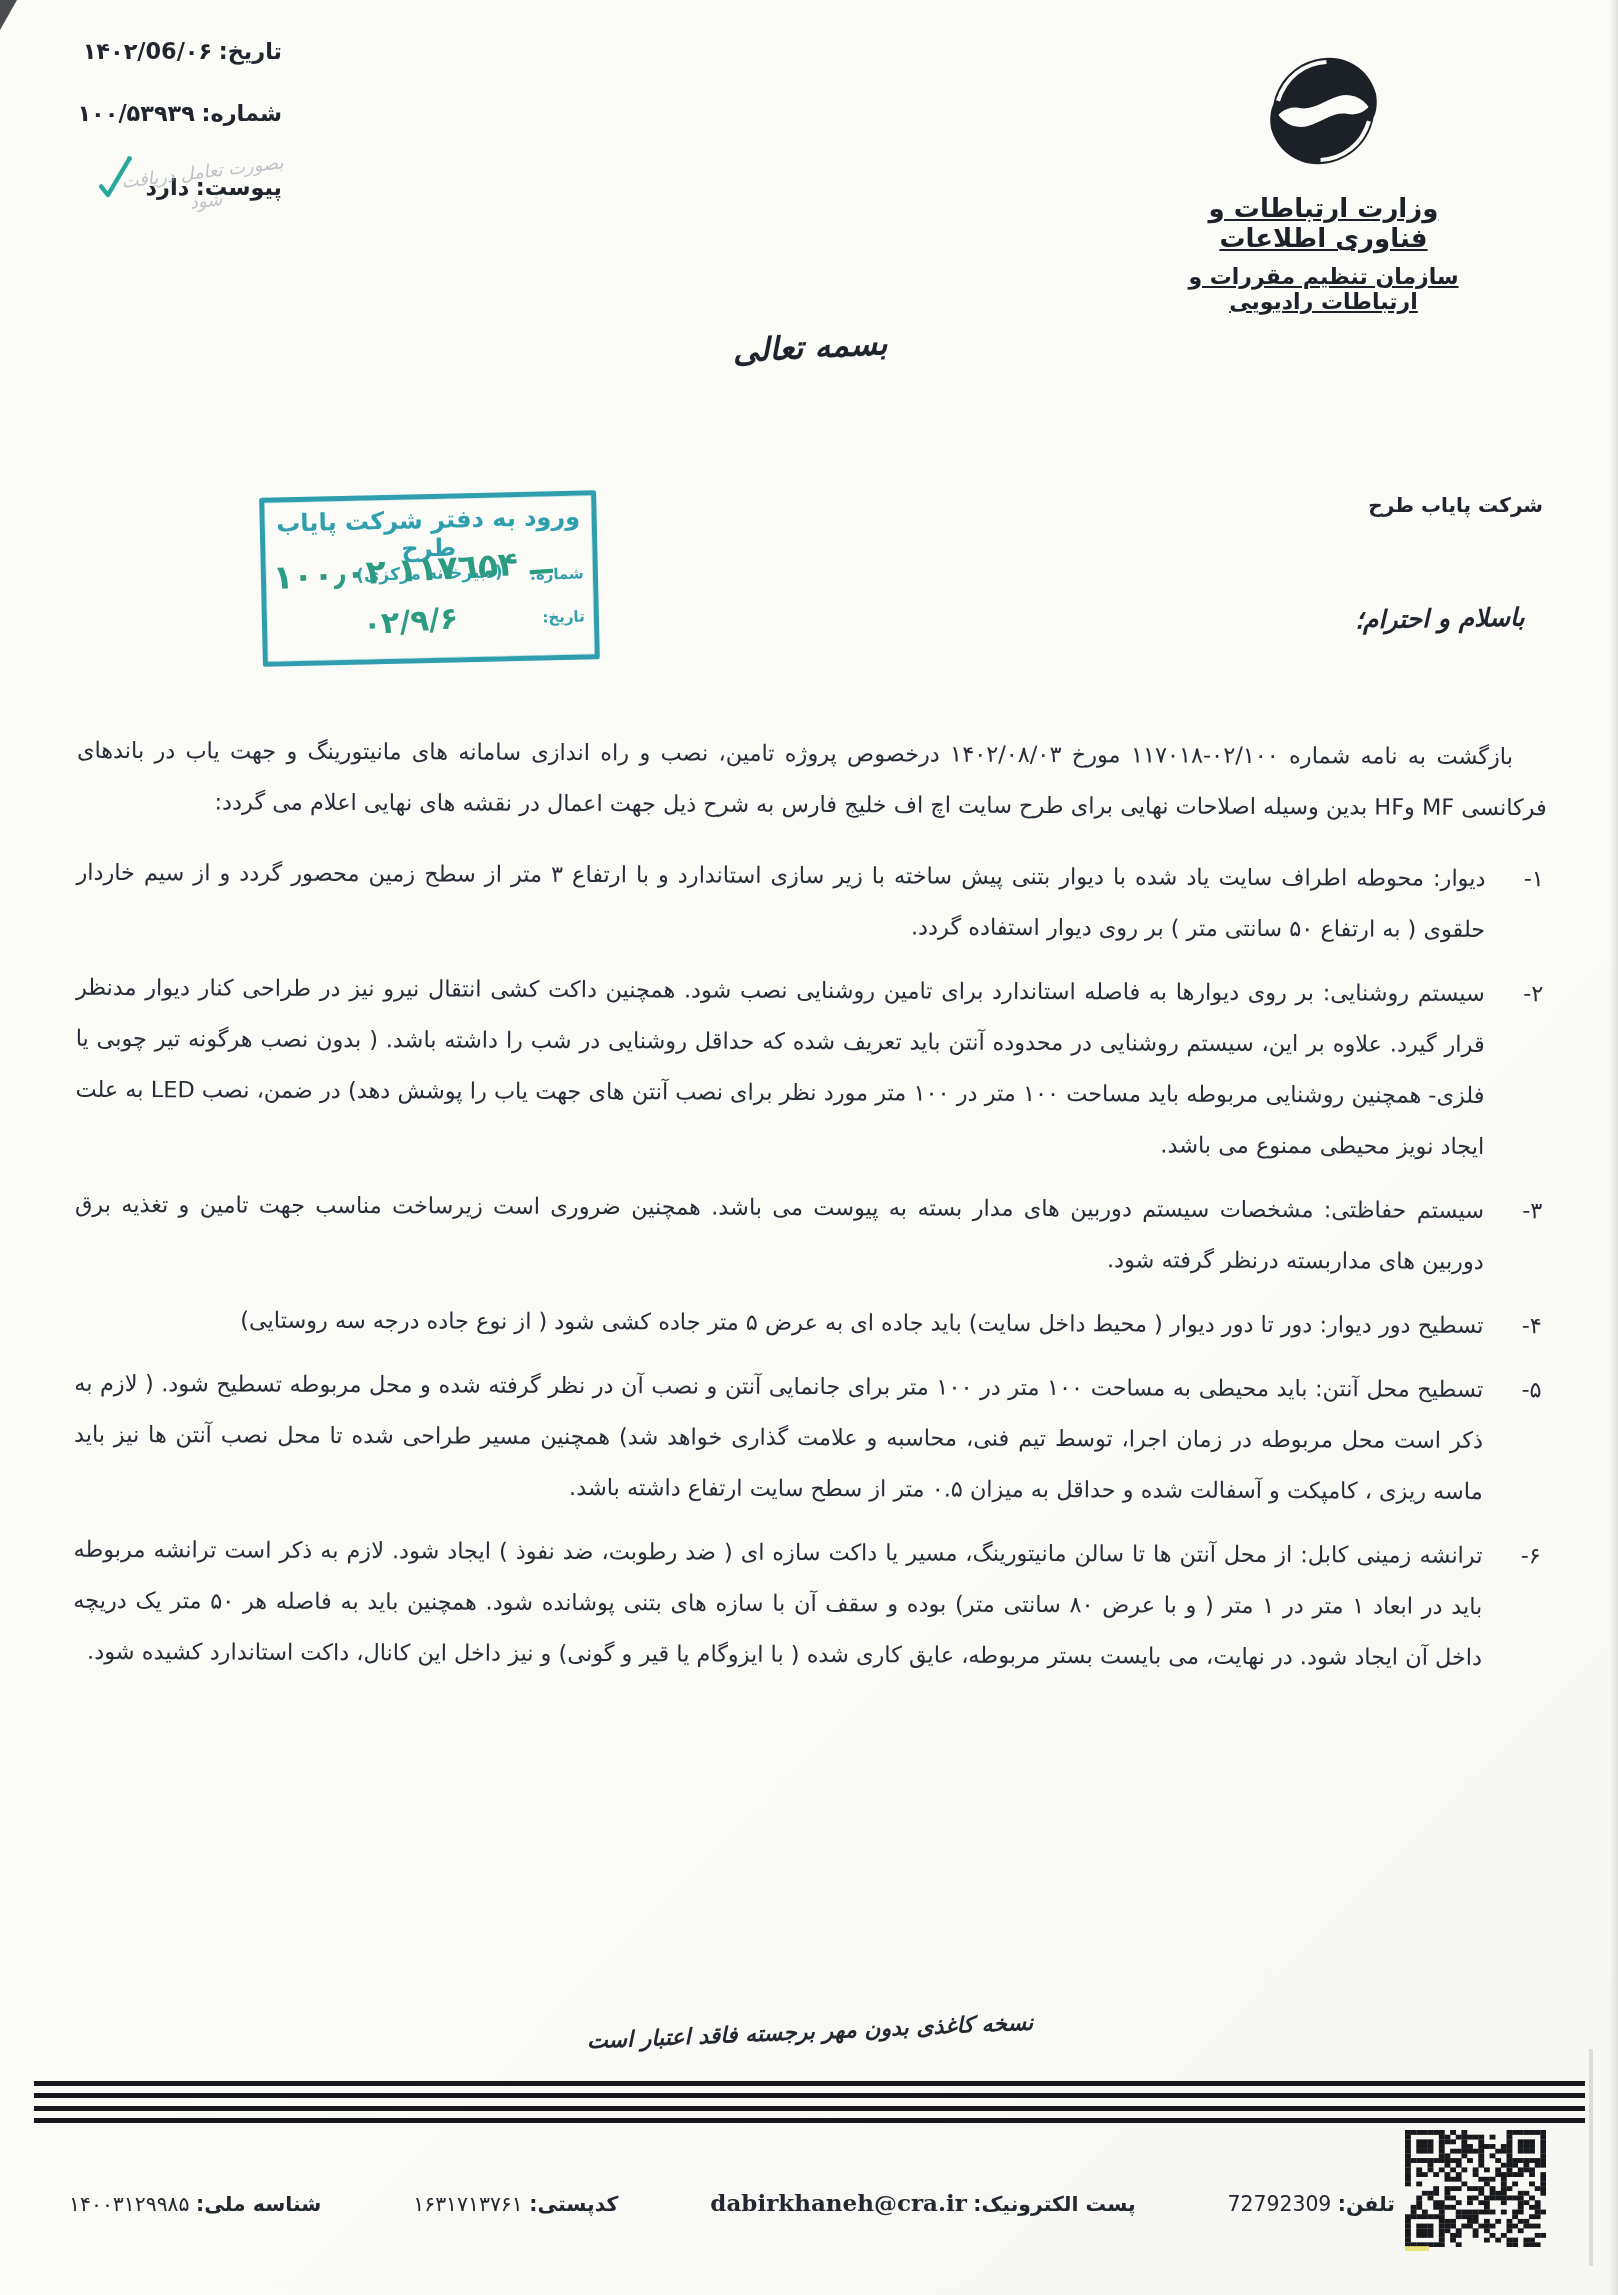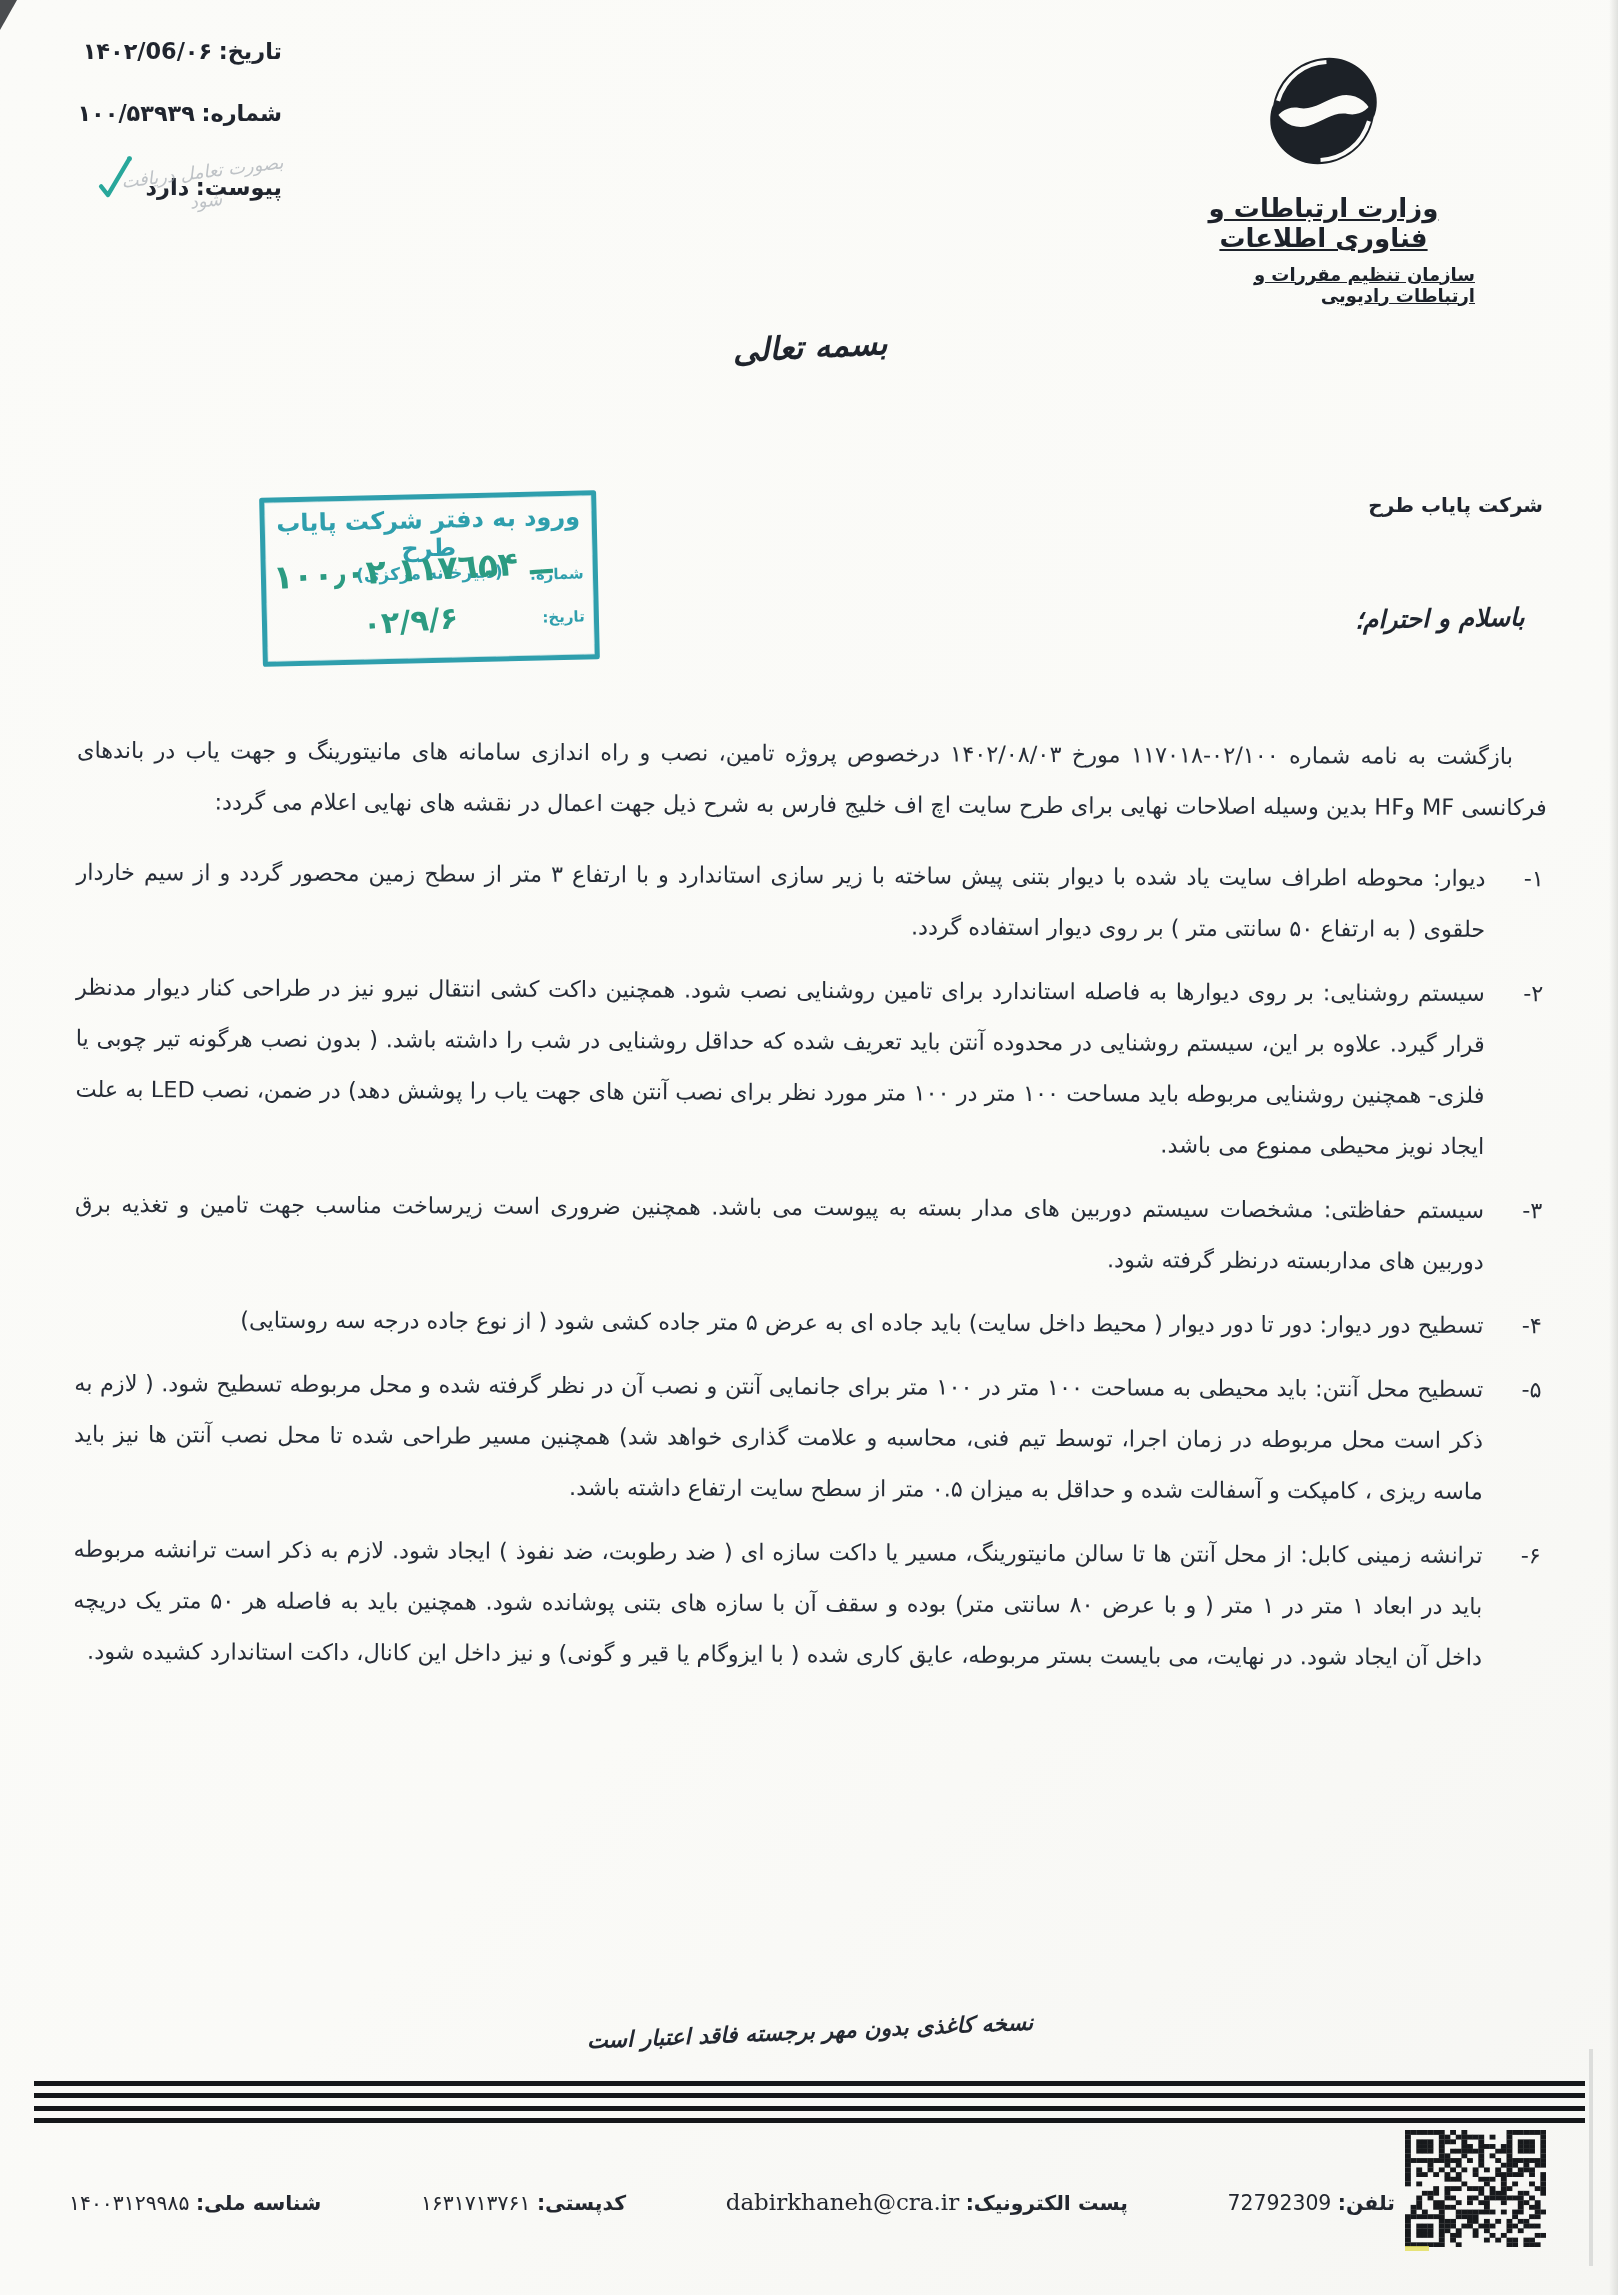--- a/index.html
+++ b/index.html
@@ -19,21 +19,21 @@
   .hdr-meta .row{white-space:nowrap;display:flex;justify-content:flex-start;direction:rtl;align-items:center;gap:6.6px;}
   .hdr-meta .num{direction:ltr;unicode-bidi:isolate;}
   .check{width:37px;height:50px;margin-right:4px;flex:0 0 auto;transform:translateY(-8px);}
   .hand-note{position:absolute;top:157px;left:105px;width:198px;color:#99a0a8;opacity:.62;
     font-size:18px;font-style:italic;transform:rotate(-7deg);direction:rtl;text-align:center;line-height:29px;}
 
   
   .org{position:absolute;top:49px;right:144px;width:303px;text-align:center;color:#1d222a;text-decoration:underline;}
   .org svg{display:block;margin:0 auto;}
   .org .ministry{font-size:26px;font-weight:700;margin-top:20px;letter-spacing:0;}
-  .org .sub{font-size:18px;font-weight:700;margin-top:10.5px;text-align:right;}
+  .org .sub{font-size:22px;font-weight:700;margin-top:10.5px;}
 
   .besmele{position:absolute;top:328px;left:50%;transform:translateX(-50%) rotate(-3deg);
     font-size:32px;font-weight:700;font-style:italic;color:#1f242c;}
 
   
   .recipient{position:absolute;top:493px;right:76px;font-size:20px;font-weight:700;color:#20252e;}
   .salutation{position:absolute;top:604px;right:94px;font-size:25px;font-weight:700;font-style:italic;
     transform:rotate(-1deg);color:#20252e;}
 
   
@@ -64,21 +64,21 @@
     background:repeating-linear-gradient(to bottom,#15171a 0 4.6px,rgba(0,0,0,0) 4.6px 12.5px);}
   .webbox{position:absolute;top:2060px;left:634px;width:343px;height:71px;background:#191b1f;
     border-radius:10.5px;display:flex;align-items:center;justify-content:center;
     box-shadow:0 0 0 2px #101114;}
   .webbox .url{font-family:"DejaVu Serif",serif;font-size:38px;color:#f3f2ee;letter-spacing:1.3px;}
   .address{position:absolute;top:2141px;left:72px;right:227px;direction:rtl;text-align:center;
     font-size:22px;font-weight:700;color:#23272f;}
   .contact{position:absolute;top:2189px;left:69px;right:224px;direction:rtl;
     display:flex;justify-content:space-between;align-items:baseline;font-size:20.4px;color:#23272f;}
   .contact .lbl{font-weight:700;margin-top:24px;}
-  .contact .email{direction:ltr;unicode-bidi:isolate;font-family:"DejaVu Serif",serif;font-size:23px;}
+  .contact .email{direction:ltr;unicode-bidi:isolate;font-family:"DejaVu Serif",serif;font-size:23px;font-weight:bold;}
   .qr{position:absolute;top:2130px;left:1405px;width:141px;height:117px;}
   .qr-tick{position:absolute;top:2246px;left:1405px;width:24px;height:4.6px;background:#e4df62;opacity:.85;}
   .edge-line{position:absolute;top:2049px;right:26px;width:4px;height:217px;background:#c6c9c7;opacity:.55;}
 </style>
 </head>
 <body>
 
 <div class="page">
   <div class="corner-mark"></div>
   <div class="scan-edge"></div>

